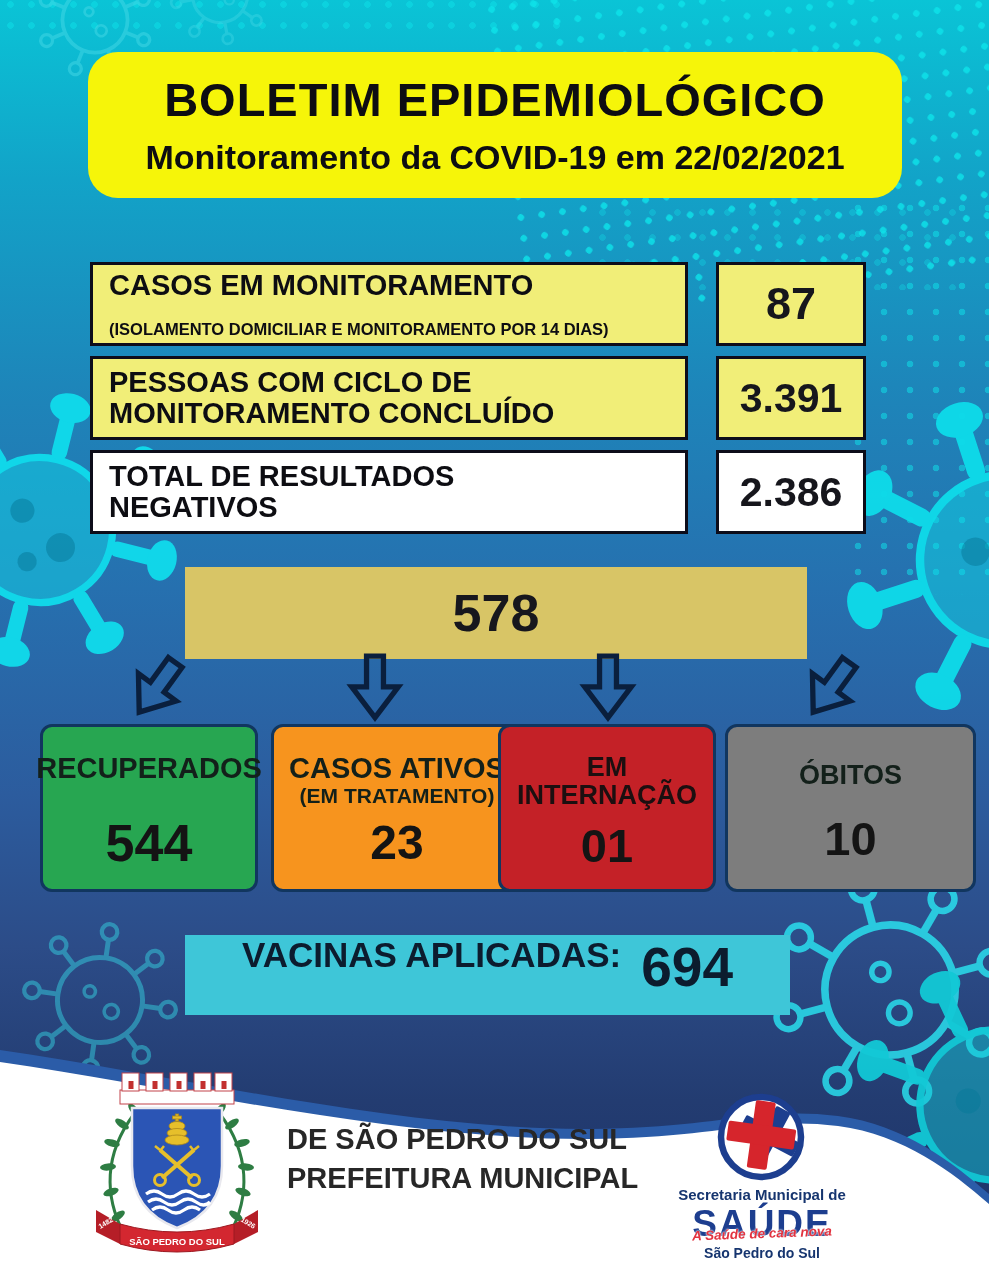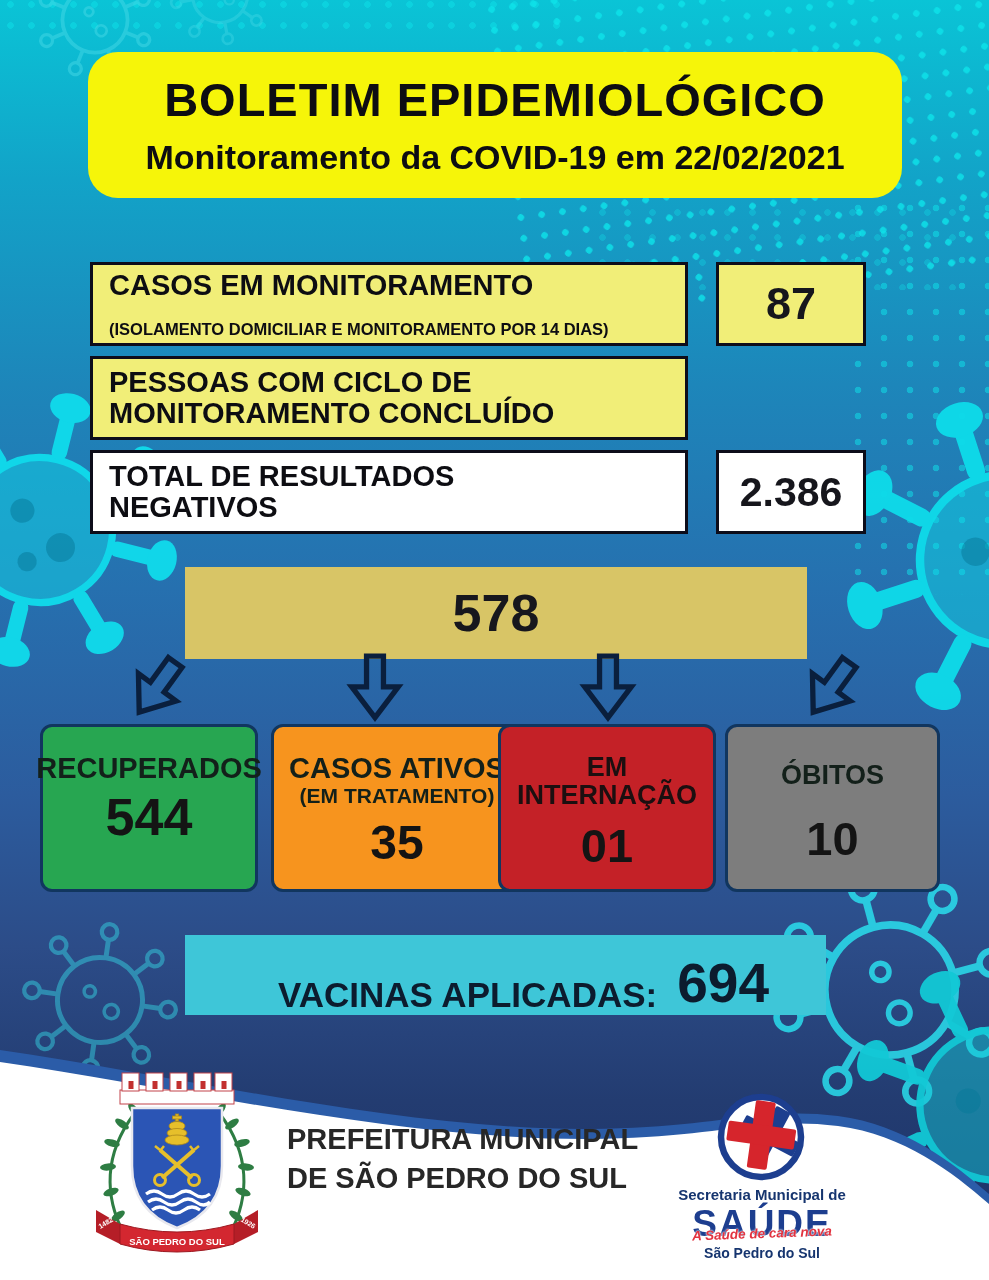--- a/index.html
+++ b/index.html
@@ -30,32 +30,32 @@
     display:flex;align-items:center;justify-content:center;gap:16px;}
   .gold-label{font-size:34px;font-weight:bold;color:#17171d;}
   .gold-num{font-size:52px;font-weight:bold;color:#17171d;}
   
   .arrow{position:absolute;top:652px;width:64px;height:74px;}
   
   .stat{top:724px;height:168px;border:3px solid #11365f;box-sizing:border-box;border-radius:12px;
     display:flex;flex-direction:column;align-items:center;text-align:center;padding-top:26px;}
   .stat .s-label{font-size:29px;font-weight:bold;color:#13201a;line-height:1.05;}
   .stat .s-sub{font-size:21px;font-weight:bold;color:#13201a;line-height:1.05;margin-top:2px;}
-  .stat .s-num{font-size:52px;font-weight:bold;color:#141414;margin-top:4px;}
+  .stat .s-num{font-size:52px;font-weight:bold;color:#141414;margin-top:30px;}
   .stat-green{left:40px;width:218px;background:#27a651;}
   .stat-orange{left:271px;width:252px;background:#f7941e;}
   .stat-red{left:498px;width:218px;background:#c42127;}
   .stat-red .s-label{font-size:27px;color:#1c0f10;}
   .stat-red .s-num{font-size:47px;margin-top:8px;}
-  .stat-gray{left:725px;width:215px;background:#7d7d7d;}
+  .stat-gray{left:725px;width:251px;background:#7d7d7d;}
   .stat-gray .s-label{font-size:27px;margin-top:8px;}
   .stat-gray .s-num{font-size:47px;margin-top:22px;}
   
   .vax-box{left:185px;top:935px;width:605px;height:80px;background:#3ec6d8;
-    display:flex;align-items:flex-end;justify-content:center;gap:20px;padding-left:36px;}
+    display:flex;align-items:flex-start;justify-content:center;gap:20px;}
   .vax-label{font-size:35px;font-weight:bold;color:#0c1c2e;}
   .vax-num{font-size:55px;font-weight:bold;color:#0c1c2e;}
   
   .pref-text{left:287px;top:1120px;width:360px;color:#272727;font-weight:bold;font-size:29px;line-height:1.35;}
   .sec-block{left:622px;top:1186px;width:280px;text-align:center;}
   .sec-line{font-size:15px;font-weight:bold;color:#16356f;}
   .sec-name{font-size:37px;font-weight:900;color:#1d3e8f;letter-spacing:2px;line-height:1;margin-top:2px;}
   .sec-script{position:absolute;left:0;right:0;top:40px;font-size:13.5px;font-style:italic;font-weight:bold;
     color:#e23340;text-shadow:0 0 2px #fff,0 0 2px #fff;transform:rotate(-2deg);}
   .sec-city{font-size:14px;font-weight:bold;color:#16356f;margin-top:3px;}
@@ -143,20 +143,23 @@
     <div class="l1">CASOS EM MONITORAMENTO</div>
     <div class="l2">(ISOLAMENTO DOMICILIAR E MONITORAMENTO POR 14 DIAS)</div>
   </div>
   <div class="abs row-value" style="top:262px;">
     <div class="num">87</div>
   </div>
 
   <div class="abs row-label" style="top:356px;">
     <div class="l1" style="max-width:560px;">PESSOAS COM CICLO DE MONITORAMENTO CONCLUÍDO</div>
   </div>
+  <div class="abs row-value" style="top:356px;">
+    <div class="num" style="font-size:41px;">3.391</div>
+  </div>
 
   <div class="abs row-label row-white" style="top:450px;">
     <div class="l1" style="max-width:430px;">TOTAL DE RESULTADOS NEGATIVOS</div>
   </div>
   <div class="abs row-value row-white" style="top:450px;">
     <div class="num" style="font-size:41px;">2.386</div>
   </div>
 
   <div class="abs gold-box">
     <span class="gold-num">578</span>
@@ -175,21 +178,21 @@
     <path d="M22,4 L38,4 L38,33 L52,33 L30,62 L8,33 L22,33 Z" fill="none" stroke="#0a1f3d" stroke-width="5" stroke-linejoin="miter"></path>
   </svg>
 
   <div class="abs stat stat-green">
     <div class="s-label">RECUPERADOS</div>
     <div class="s-num">544</div>
   </div>
   <div class="abs stat stat-orange">
     <div class="s-label">CASOS ATIVOS</div>
     <div class="s-sub">(EM TRATAMENTO)</div>
-    <div class="s-num" style="font-size:48px;margin-top:8px;">35</div>
+    <div class="s-num" style="font-size:48px;margin-top:8px;">23</div>
   </div>
   <div class="abs stat stat-red">
     <div class="s-label" style="max-width:180px;">EM INTERNAÇÃO</div>
     <div class="s-num">01</div>
   </div>
   <div class="abs stat stat-gray">
     <div class="s-label">ÓBITOS</div>
     <div class="s-num">10</div>
   </div>
 
@@ -269,22 +272,22 @@
       <path d="M38,158 L14,144 L14,166 L38,178 Z" fill="#b51e27"></path>
       <path d="M152,158 L176,144 L176,166 L152,178 Z" fill="#b51e27"></path>
       <path d="M38,158 Q95,174 152,158 L152,178 Q95,194 38,178 Z" fill="#d32730" stroke="#9c1820" stroke-width="1"></path>
       <text x="95" y="179" text-anchor="middle" font-size="9.5" font-weight="bold" fill="#ffffff">SÃO PEDRO DO SUL</text>
       <text x="25" y="159" text-anchor="middle" font-size="7" font-weight="bold" fill="#ffffff" transform="rotate(-30 25 159)">1482</text>
       <text x="165" y="159" text-anchor="middle" font-size="7" font-weight="bold" fill="#ffffff" transform="rotate(30 165 159)">1926</text>
     </g>
   </svg>
 
   <div class="abs pref-text">
+    <div>DE SÃO PEDRO DO SUL</div>
     <div>PREFEITURA MUNICIPAL</div>
-    <div>DE SÃO PEDRO DO SUL</div>
   </div>
 
   <svg class="abs" viewBox="0 0 110 110" style="left:706px;top:1084px;width:110px;height:110px;">
     <circle cx="55" cy="53" r="40" fill="#ffffff" stroke="#1d3e8f" stroke-width="6.5"></circle>
     <g transform="rotate(28 55 53) translate(7,-5)" fill="#1d3e8f">
       <rect x="47" y="23" width="16" height="60" rx="2"></rect>
       <rect x="25" y="45" width="60" height="16" rx="2"></rect>
     </g>
     <g transform="rotate(8 55 53)" fill="#d6252c">
       <rect x="45" y="17" width="20" height="68" rx="2"></rect>

